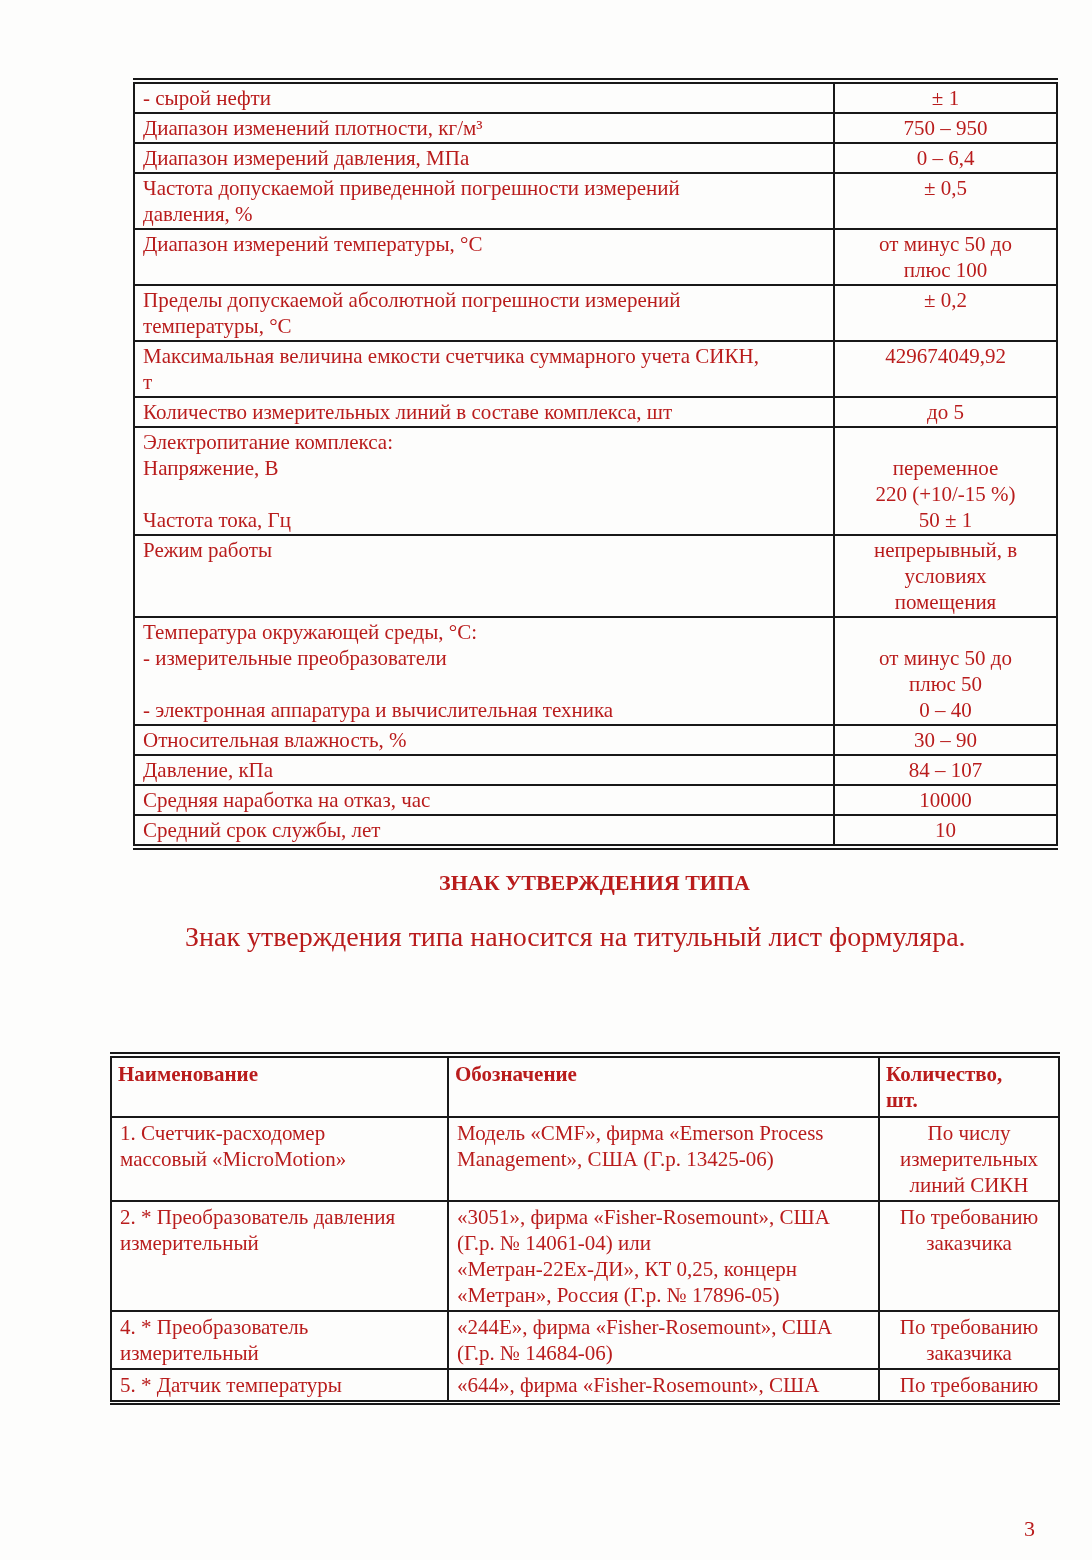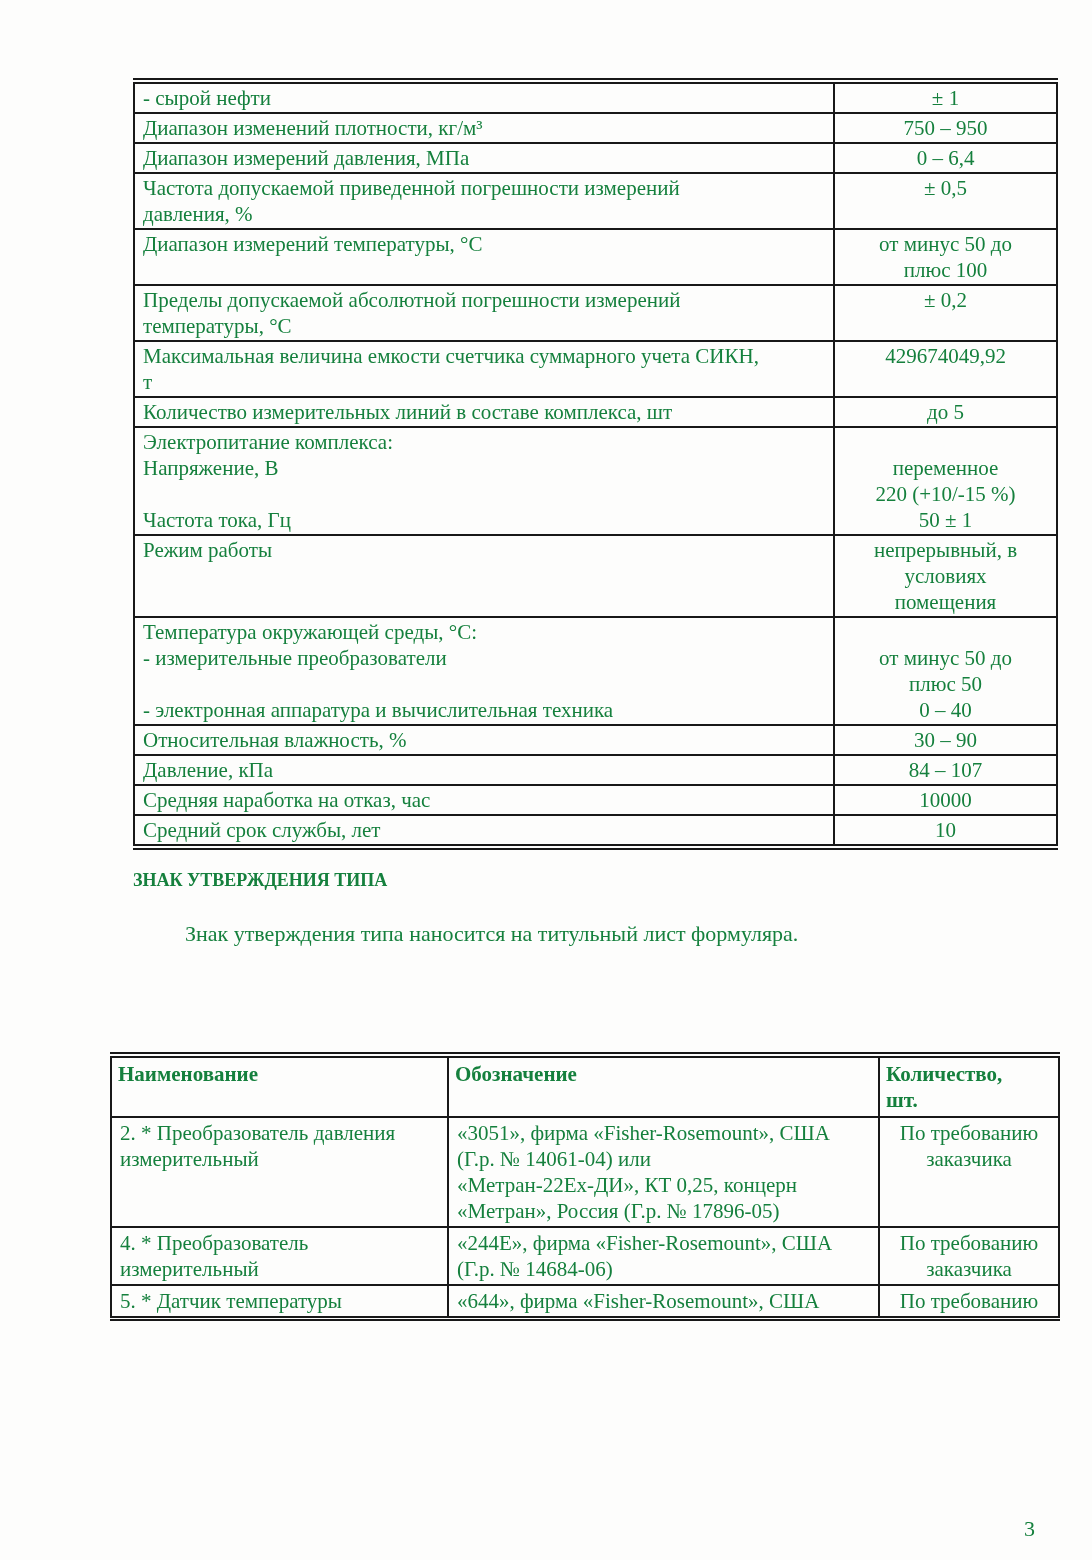--- a/index.html
+++ b/index.html
@@ -1,21 +1,21 @@
 <!DOCTYPE html>
 <html><head>
 <meta charset="utf-8">
 <style>
   html,body{margin:0;padding:0;background:#ffffff;}
   .page{
     position:relative;
     width:1092px;height:1560px;
     background:#fdfdfc;
     font-family:"Liberation Serif", serif;
-    color:#15803d;
+    color:#b91c1c;
     overflow:hidden;
   }
   table{border-collapse:collapse;table-layout:fixed;position:absolute;}
   td,th{
     border:2px solid #181818;
     vertical-align:top;
     white-space:pre-line;
     font-size:21px;
     line-height:26px;
   }
@@ -23,25 +23,25 @@
   .spec-table{
     left:133px;top:78px;width:923px;
     border-top:6px double #181818;
     border-bottom:6px double #181818;
   }
   .spec-table td.p{text-align:left;padding:1px 6px 1px 8px;}
   .spec-table td.v{text-align:center;padding:1px 4px;}
   
   .heading{
     position:absolute;left:133px;width:923px;
-    text-align:left;font-weight:bold;font-size:18px;
+    text-align:center;font-weight:bold;font-size:22px;
   }
   .para{
     position:absolute;left:133px;width:880px;
-    font-size:22px;text-indent:52px;
+    font-size:28px;text-indent:52px;
   }
   
   .comp-table{
     left:110px;top:1052px;width:948px;
     border-top:6px double #181818;
     border-bottom:5px double #181818;
   }
   .comp-table th{
     font-weight:bold;text-align:left;
     padding:3px 6px;
@@ -159,20 +159,29 @@
       </colgroup>
     <thead>
       <tr>
         <th>Наименование</th>
         <th>Обозначение</th>
         <th>Количество,
 шт.</th>
       </tr>
     </thead>
     <tbody>
+      <tr>
+        <td>1. Счетчик-расходомер
+массовый «MicroMotion»</td>
+        <td>Модель «CMF», фирма «Emerson Process
+Management», США (Г.р. 13425-06)</td>
+        <td class="qty">По числу
+измерительных
+линий СИКН</td>
+      </tr>
       <tr>
         <td>2. * Преобразователь давления
 измерительный</td>
         <td>«3051», фирма «Fisher-Rosemount», США
 (Г.р. № 14061-04) или
 «Метран-22Ех-ДИ», КТ 0,25, концерн
 «Метран», Россия (Г.р. № 17896-05)</td>
         <td class="qty">По требованию
 заказчика</td>
       </tr>

